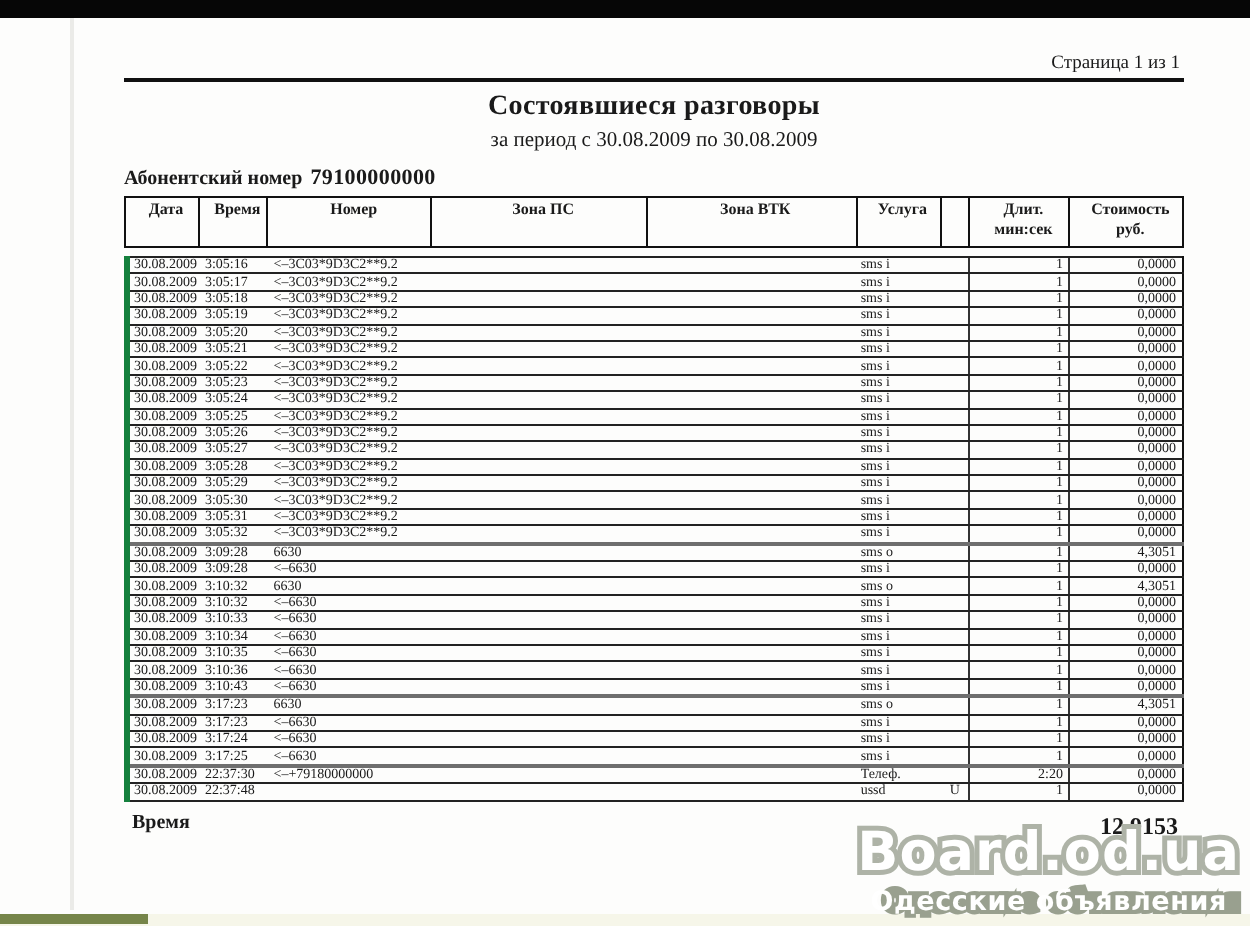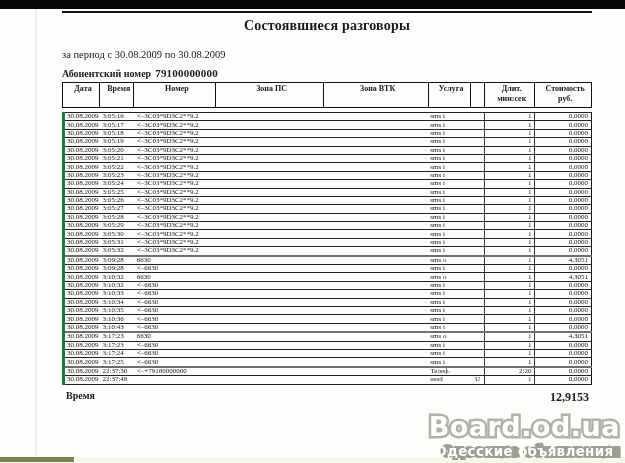--- a/index.html
+++ b/index.html
@@ -6,21 +6,21 @@
   body{
     width:625px;height:463px;position:relative;overflow:hidden;
     background:#fdfdfc;font-family:"Liberation Serif","DejaVu Serif",serif;color:#1a1a1a;
   }
   .top-bar{position:absolute;top:0;left:0;width:625px;height:9px;background:#060606;}
   .left-artifact{position:absolute;top:9px;left:35px;width:2px;height:446px;background:#ebebe8;}
   .doc{position:absolute;left:62px;top:9px;width:530px;}
   .page-indicator{margin-top:18px;text-align:right;font-size:9.5px;padding-right:2px;}
   .rule{border-top:2px solid #111;margin-top:2px;}
   .title{margin-top:5px;text-align:center;font-size:14px;font-weight:bold;letter-spacing:.2px;}
-  .period{margin-top:15px;text-align:left;font-size:10.5px;}
+  .period{margin-top:3px;text-align:center;font-size:10.5px;}
   .acct-row{margin-top:7px;display:flex;justify-content:space-between;align-items:baseline;font-size:10px;font-weight:bold;}
   .acct-row b{font-size:11px;letter-spacing:.2px;}
   .acct span{margin-right:4px;}
   .sim span{margin-right:4px;}
   table{border-collapse:collapse;table-layout:fixed;width:100%;}
   .grid-head{margin-top:3px;}
   col.w-date{width:7%;}  col.w-time{width:6.5%;} col.w-num{width:15.5%;}
   col.w-zps{width:20.3%;} col.w-zvtk{width:19.8%;} col.w-svc{width:8%;}
   col.w-flag{width:2.7%;} col.w-dur{width:9.5%;}  col.w-cost{width:10.7%;}
   .grid-head th{
@@ -58,20 +58,21 @@
     text-shadow:-1px -1px 1px #99a08f,1px -1px 1px #99a08f,-1px 1px 1px #99a08f,1px 1px 1px #99a08f;}
   .wm-fill{position:relative;color:#fff;white-space:nowrap;}
 </style>
 </head>
 <body>
 
 <div class="top-bar"></div>
 <div class="left-artifact"></div>
 
 <div class="doc">
+  <div class="page-indicator">Страница 1 из 1</div>
   <div class="rule"></div>
   <div class="title">Состоявшиеся разговоры</div>
   <div class="period">за период с 30.08.2009 по 30.08.2009</div>
 
   <div class="acct-row">
     <div class="acct">
       <span>Абонентский номер</span><b>79100000000</b>
     </div>
   </div>
 

